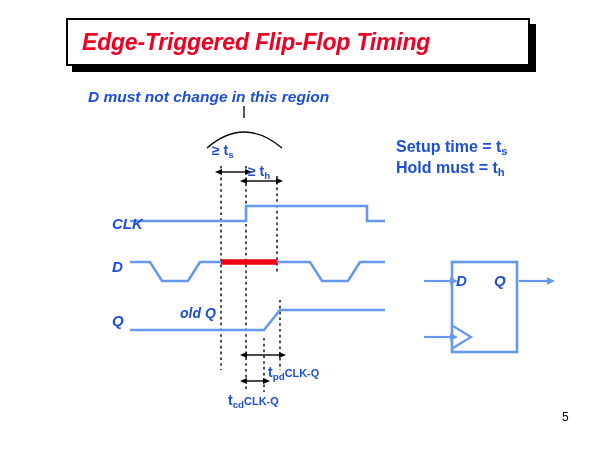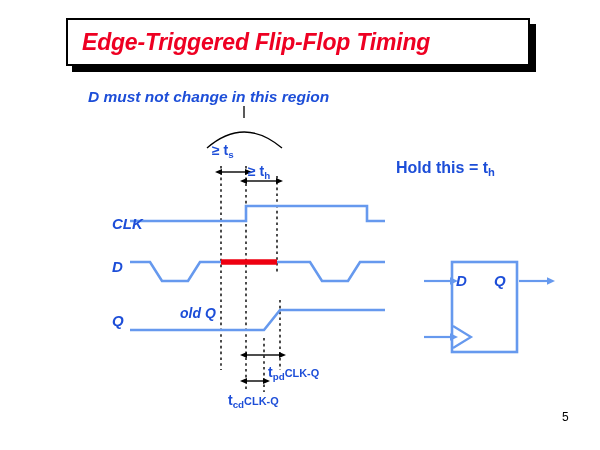--- a/index.html
+++ b/index.html
@@ -217,22 +217,23 @@
       <line x1="424" y1="281" x2="450" y2="281" stroke="#6699ee" stroke-width="2.2" marker-end="url(#arrBlue)"></line>
       <line x1="519" y1="281" x2="547" y2="281" stroke="#6699ee" stroke-width="2.2" marker-end="url(#arrBlue)"></line>
       <line x1="424" y1="337" x2="450" y2="337" stroke="#6699ee" stroke-width="2.2" marker-end="url(#arrBlue)"></line>
       <polyline points="453,326 471,337 453,348" fill="none" stroke="#6699ee" stroke-width="2.2"></polyline>
     </g>
 
   </svg>
 
   <div class="abs green bi" id="note-d-region">D must not change in this region</div>
 
-
-  <div class="abs green b" id="legend-hold"><span>Hold this = t</span><span class="sub">h</span></div>
+  <div class="abs green b" id="legend-setup"><span>Setup time = t</span><span class="sub">s</span></div>
+
+  <div class="abs green b" id="legend-hold"><span>Hold must = t</span><span class="sub">h</span></div>
 
   <div class="abs green b" id="lbl-ts"><span>≥ t</span><span class="sub">s</span></div>
 
   <div class="abs green b" id="lbl-th"><span>≥ t</span><span class="sub">h</span></div>
 
   <div class="abs green bi" id="lbl-clk">CLK</div>
   <div class="abs green bi" id="lbl-d">D</div>
   <div class="abs green bi" id="lbl-q">Q</div>
 
   <div class="abs green bi" id="lbl-oldq">old Q</div>

